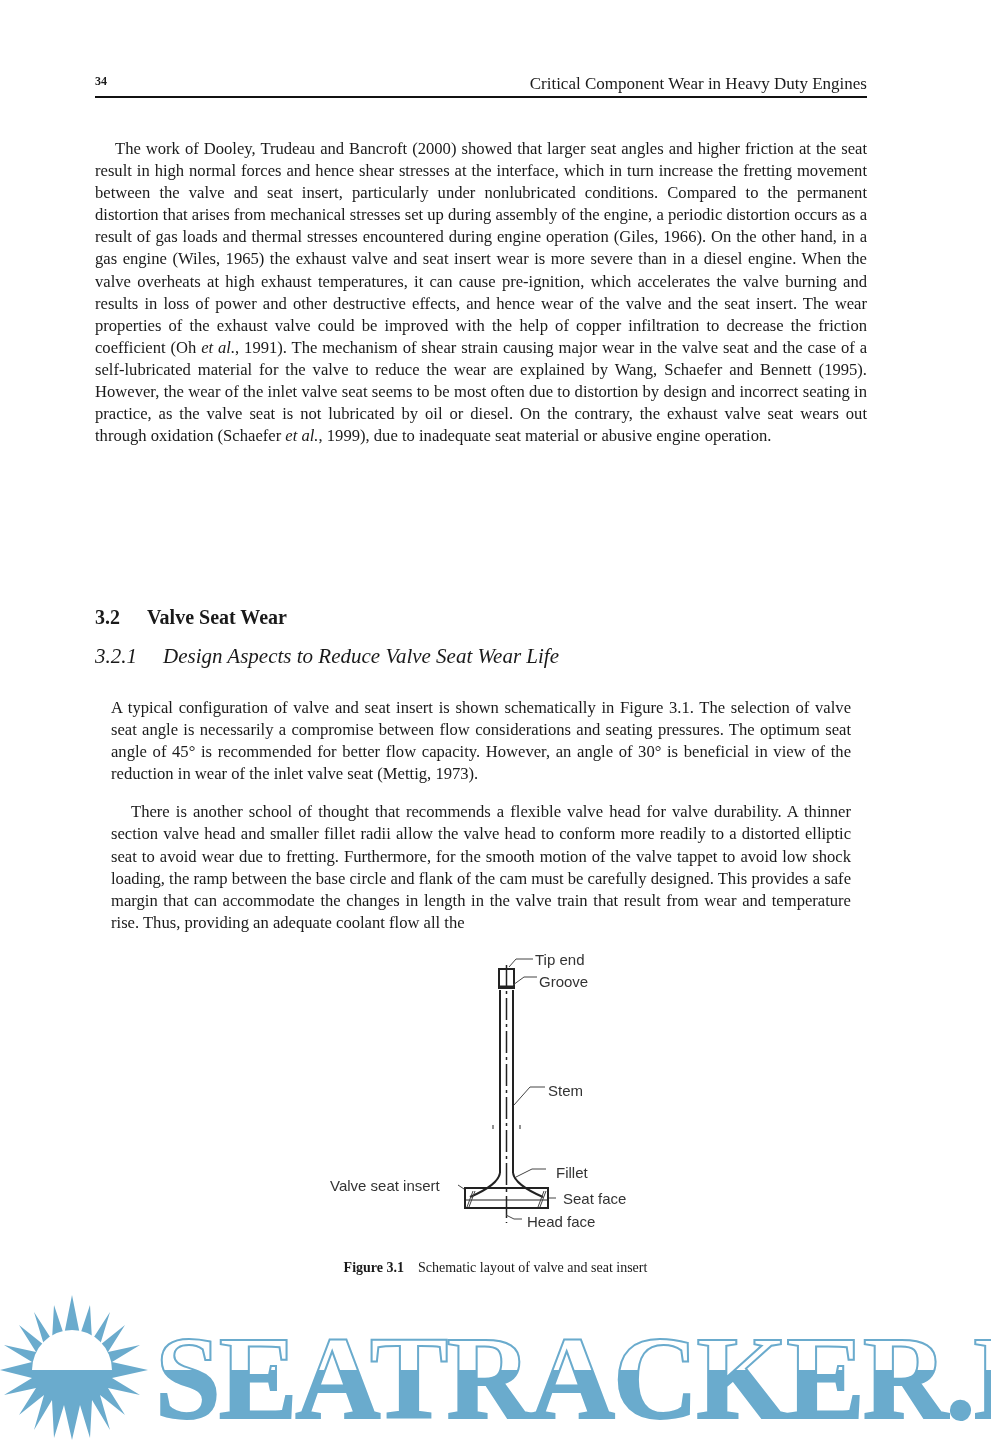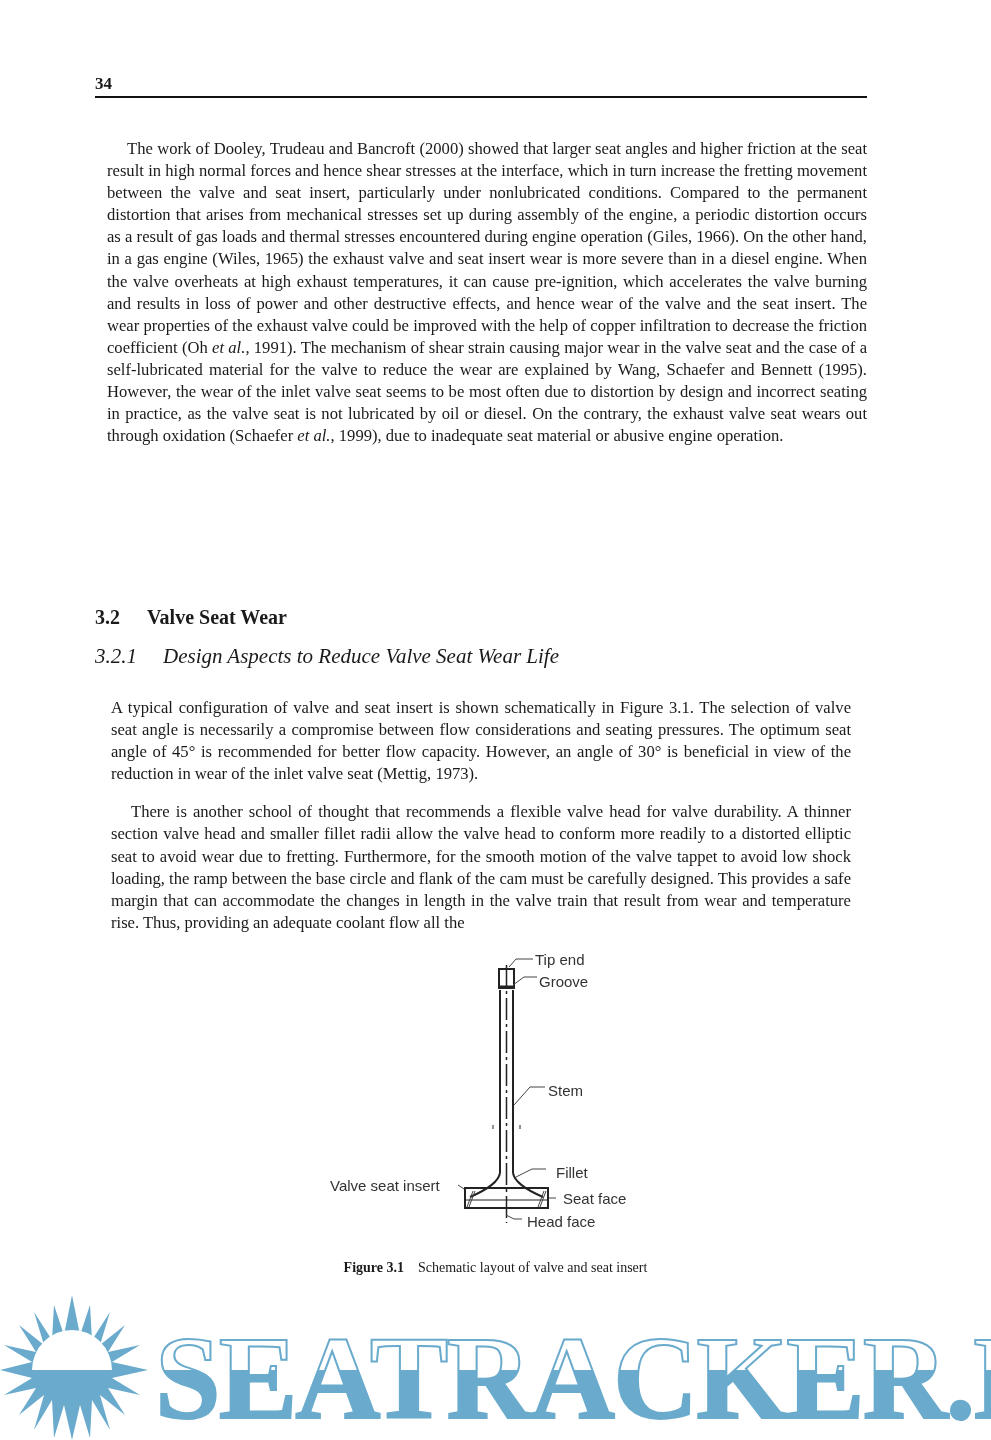--- a/index.html
+++ b/index.html
@@ -1,42 +1,43 @@
 <!DOCTYPE html>
 <html><head>
 <meta charset="utf-8">
 <style>
   html, body { margin: 0; padding: 0; background: #ffffff; }
   body { width: 991px; height: 1440px; position: relative; overflow: hidden; font-family: "Liberation Serif", serif; color: #1a1a1a; }
   .header { position: absolute; left: 95px; top: 72px; width: 772px; height: 24px; border-bottom: 2px solid #111; }
-  .header .pagenum { position: absolute; left: 0; top: 2px; font-weight: bold; font-size: 17px; }
+  .header .pagenum { position: absolute; left: 0; top: 2px; font-weight: bold; font-size: 12px; }
   .header .runhead { position: absolute; right: 0; top: 2px; font-size: 17px; }
   .body { position: absolute; left: 95px; top: 138px; width: 772px; font-size: 16.6px; line-height: 22.1px; text-align: justify; }
   .body p { margin: 0; }
-  .body p.indent { text-indent: 20px; margin-left: 12px; }
+  .body p.indent { text-indent: 20px; }
   .body em { font-style: italic; }
   .h2 { position: absolute; left: 95px; top: 606px; font-size: 20px; font-weight: bold; }
   .h2 .num { display: inline-block; width: 52px; }
   .h3 { position: absolute; left: 95px; top: 644px; font-size: 21px; font-style: italic; }
   .h3 .num { display: inline-block; width: 68px; }
   .body2 { position: absolute; left: 95px; top: 681px; width: 772px; font-size: 16.6px; line-height: 22.1px; text-align: justify; }
   .body2 p { margin: 16px; }
   .body2 p.indent { text-indent: 20px; }
   .figure { position: absolute; left: 300px; top: 945px; width: 400px; height: 300px; }
   .figure svg { position: absolute; left: 0; top: 0; }
   .flabel { position: absolute; font-family: Liberation Sans, sans-serif; font-size: 15px; color: #333; white-space: nowrap; }
   .caption { position: absolute; left: 0; width: 991px; top: 1260px; text-align: center; font-size: 14px; }
   .caption .fignum { font-weight: bold; margin-right: 14px; }
   .watermark { position: absolute; left: 0; top: 1290px; width: 991px; height: 150px; }
 </style>
 </head>
 <body>
 
 <div class="header">
   <span class="pagenum">34</span>
+  <span class="runhead">Critical Component Wear in Heavy Duty Engines</span>
 </div>
 
 <div class="body">
   <p class="indent"><span>The work of Dooley, Trudeau and Bancroft (2000) showed that larger seat angles and higher friction at the seat result in high normal forces and hence shear stresses at the interface, which in turn increase the fretting movement between the valve and seat insert, particularly under nonlubricated conditions. Compared to the permanent distortion that arises from mechanical stresses set up during assembly of the engine, a periodic distortion occurs as a result of gas loads and thermal stresses encountered during engine operation (Giles, 1966). On the other hand, in a gas engine (Wiles, 1965) the exhaust valve and seat insert wear is more severe than in a diesel engine. When the valve overheats at high exhaust temperatures, it can cause pre-ignition, which accelerates the valve burning and results in loss of power and other destructive effects, and hence wear of the valve and the seat insert. The wear properties of the exhaust valve could be improved with the help of copper infiltration to decrease the friction coefficient (Oh </span><em>et al.</em><span>, 1991). The mechanism of shear strain causing major wear in the valve seat and the case of a self-lubricated material for the valve to reduce the wear are explained by Wang, Schaefer and Bennett (1995). However, the wear of the inlet valve seat seems to be most often due to distortion by design and incorrect seating in practice, as the valve seat is not lubricated by oil or diesel. On the contrary, the exhaust valve seat wears out through oxidation (Schaefer </span><em>et al.</em><span>, 1999), due to inadequate seat material or abusive engine operation.</span></p>
 </div>
 
 <div class="h2">
   <span class="num">3.2</span><span>Valve Seat Wear</span>
 </div>
 

